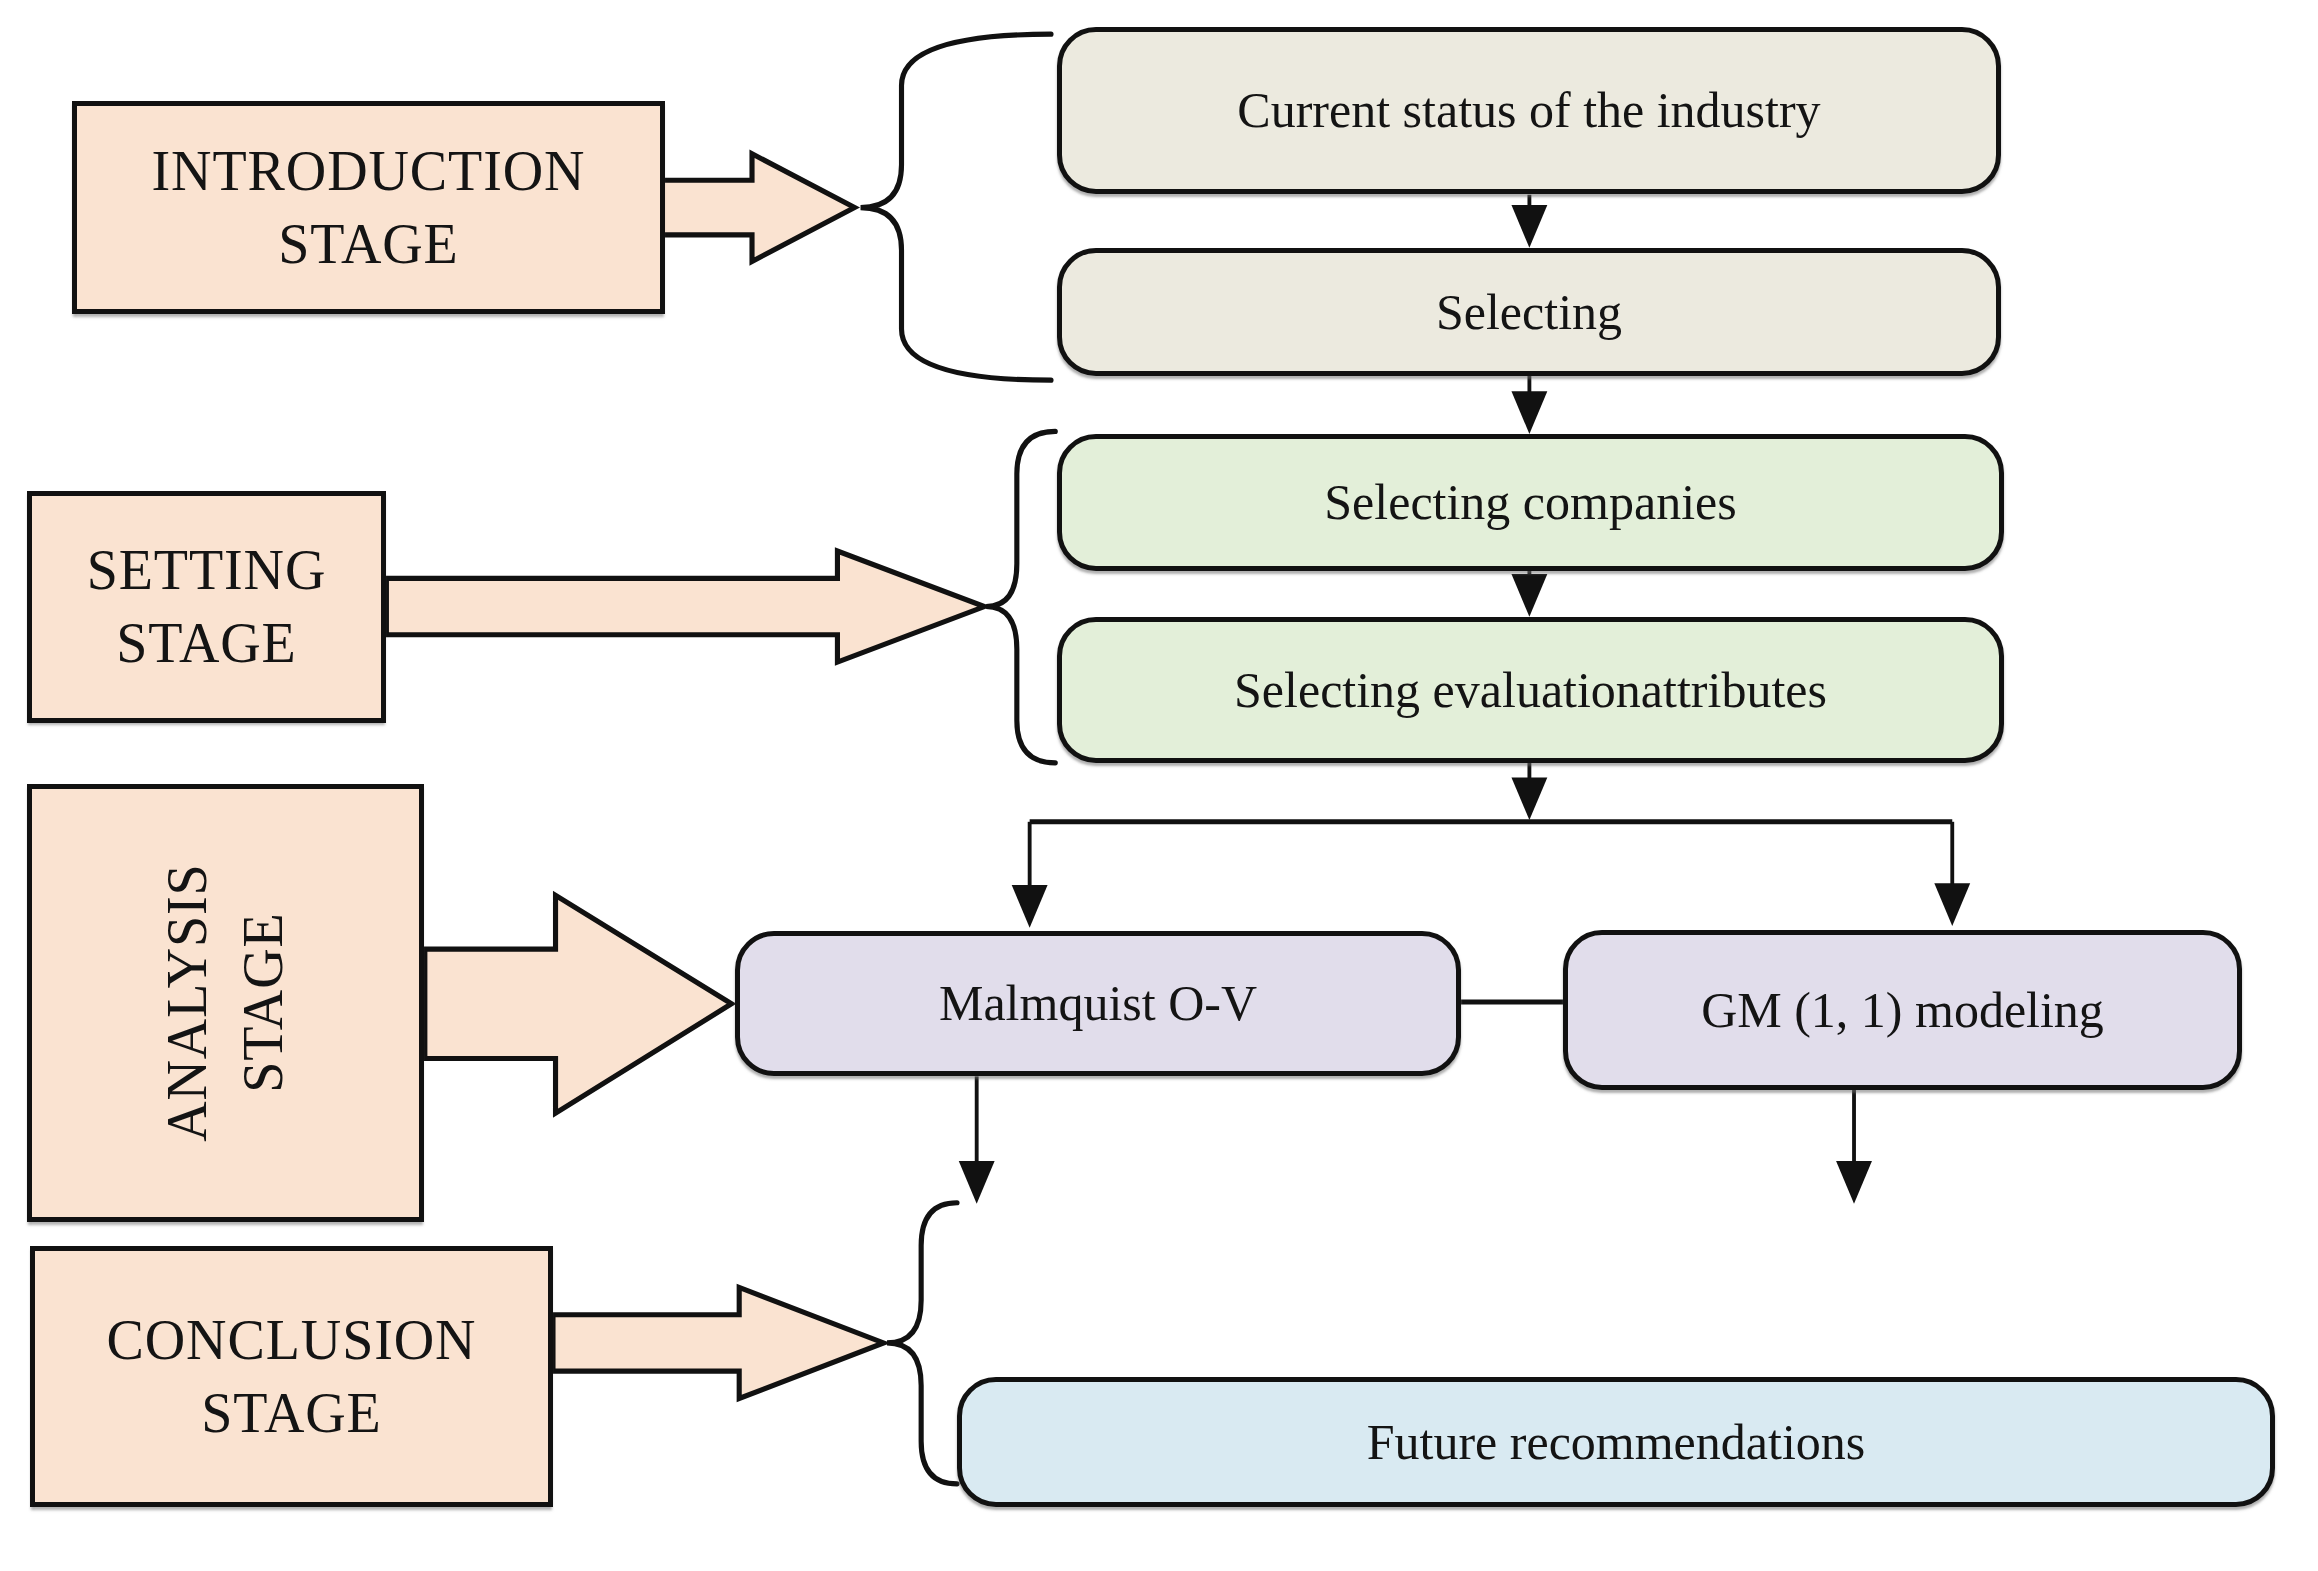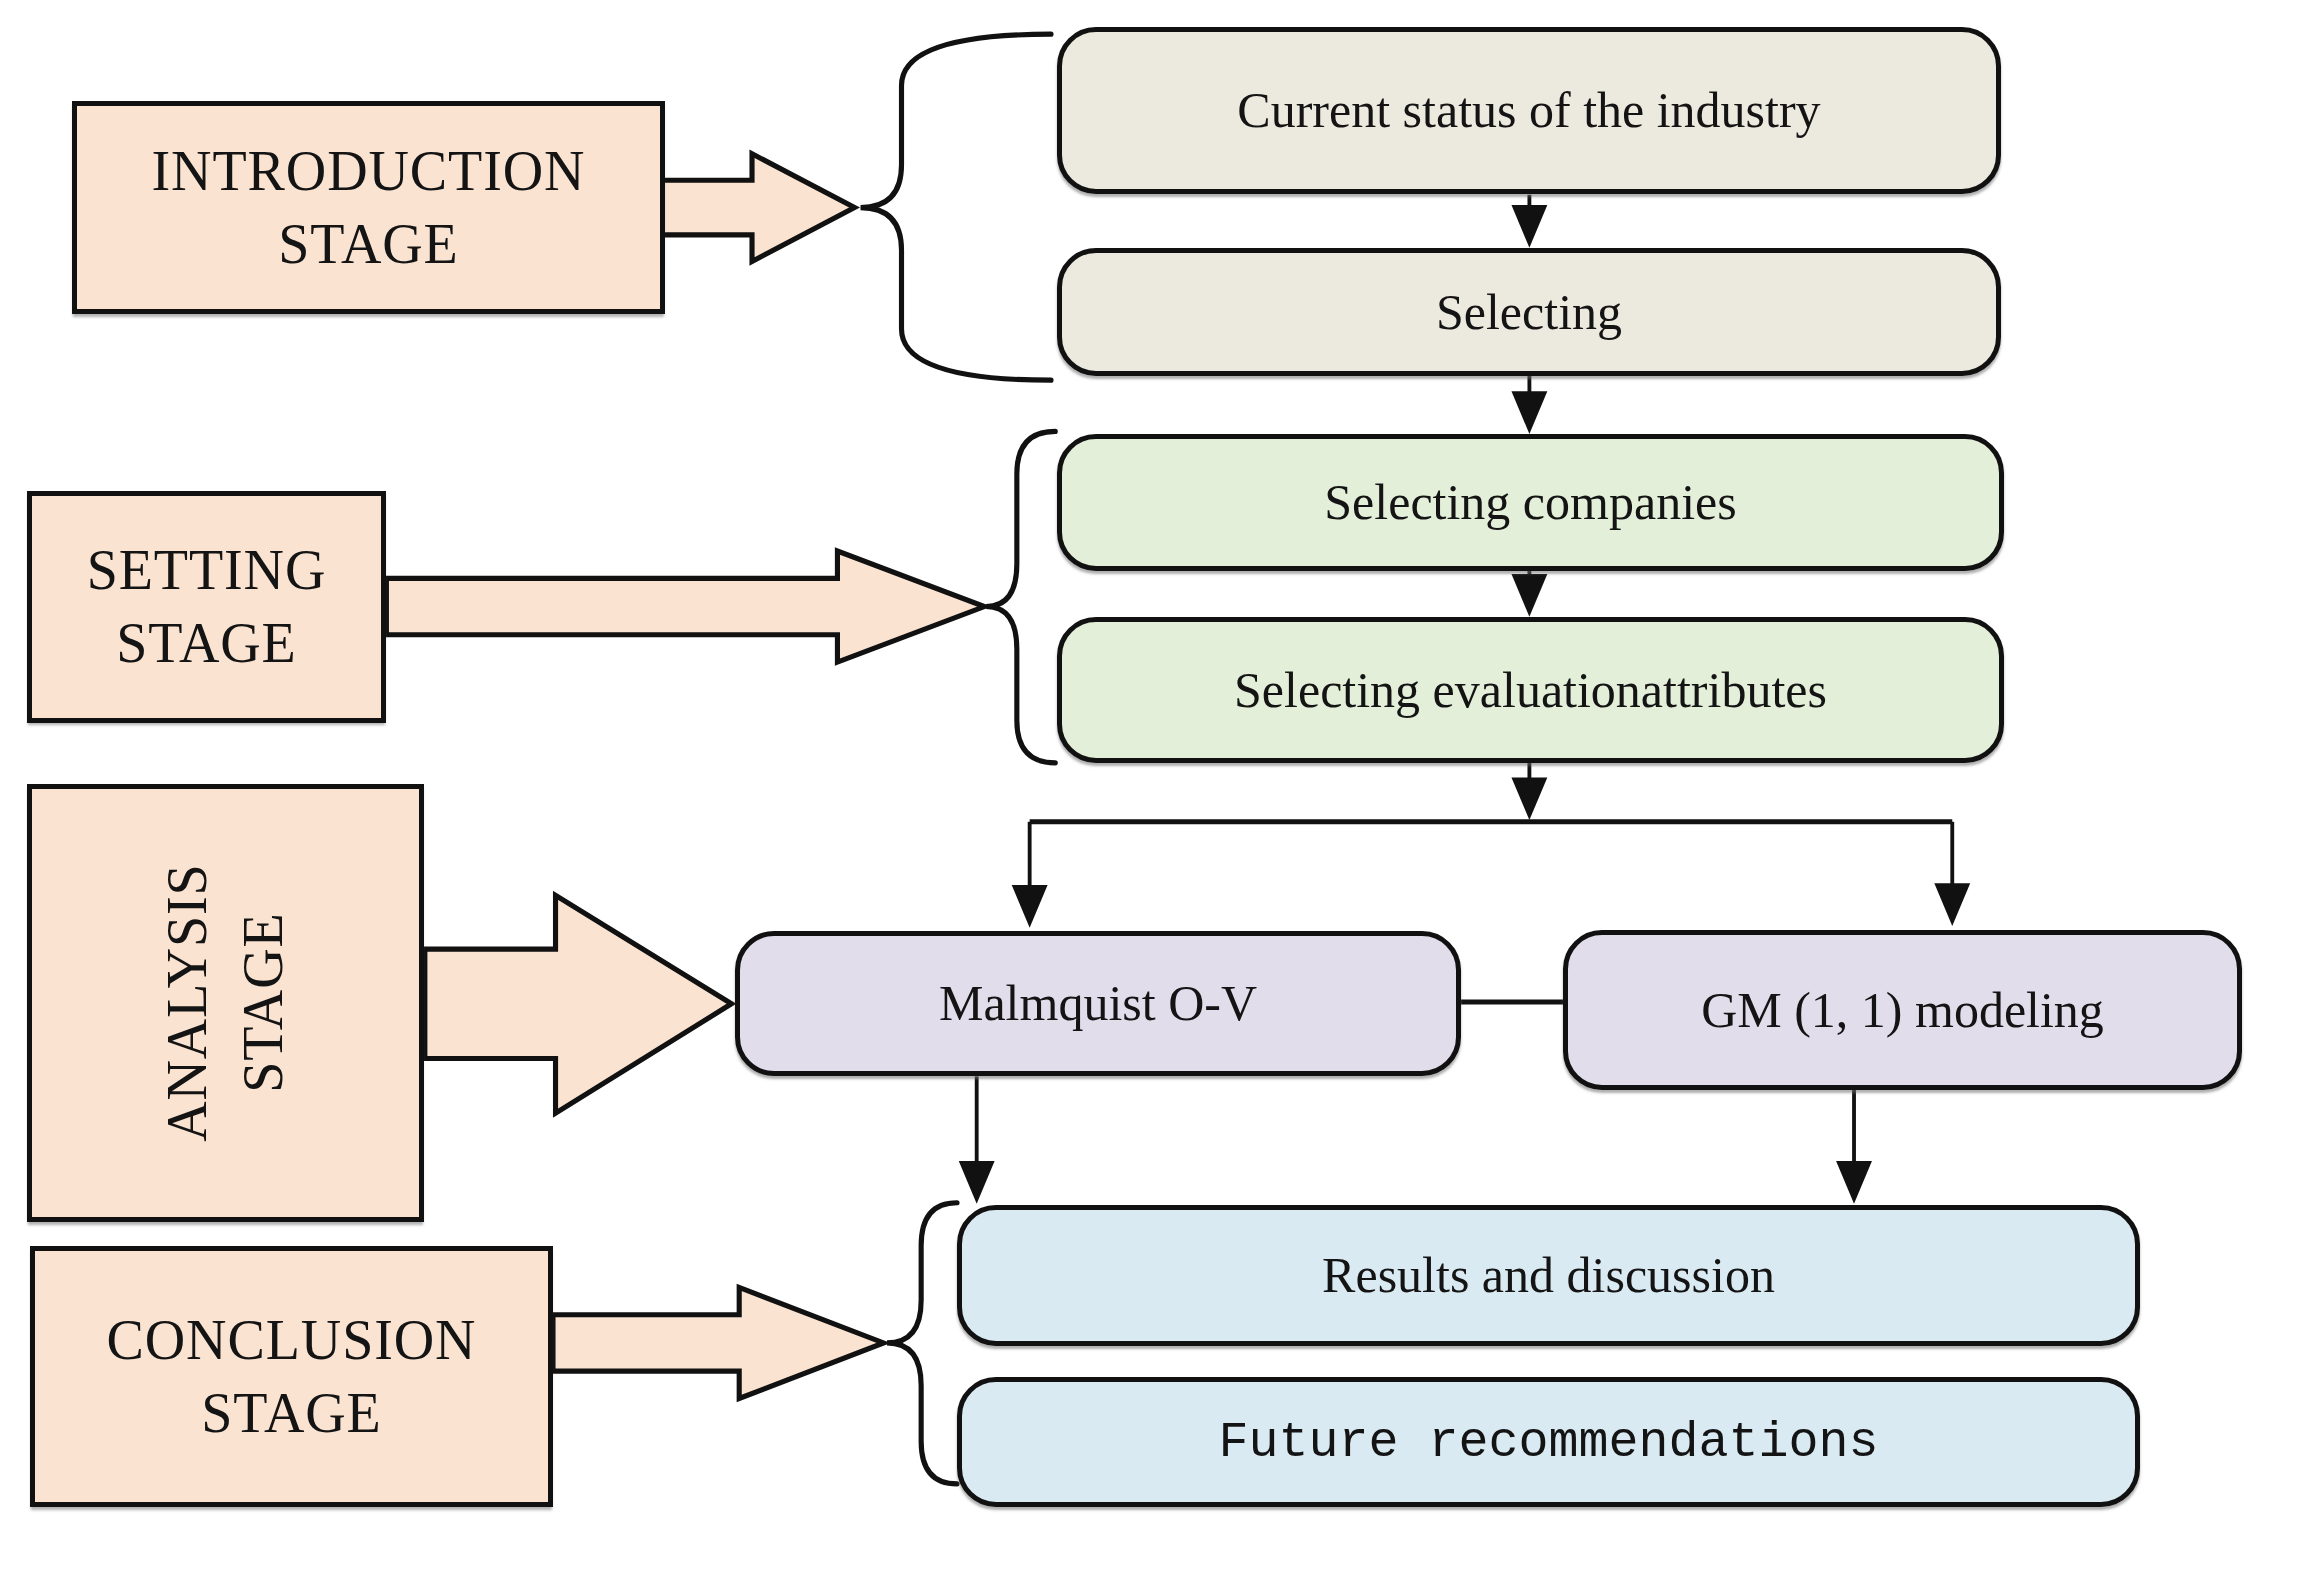--- a/index.html
+++ b/index.html
@@ -152,21 +152,18 @@
     <span>Selecting evaluationattributes</span>
   </div>
 
   <div class="box item fill-purple" style="left:735px;top:931px;width:726px;height:145px;">
     <span>Malmquist O-V</span>
   </div>
   <div class="box item fill-purple" style="left:1563px;top:930px;width:679px;height:160px;">
     <span>GM (1, 1) modeling</span>
   </div>
 
-  <div class="box item fill-blue" style="left:957px;top:1205px;width:1183px;height:141px;">
-    <span>Results and discussion</span>
-  </div>
-  <div class="box item fill-blue" style="left:957px;top:1377px;width:1183px;height:130px;font-family:Liberation Mono, monospace;">
+  <div class="box item fill-blue" style="left:957px;top:1377px;width:1318px;height:130px;">
     <span>Future recommendations</span>
   </div>
 
 </div>
 
 
 </body></html>

